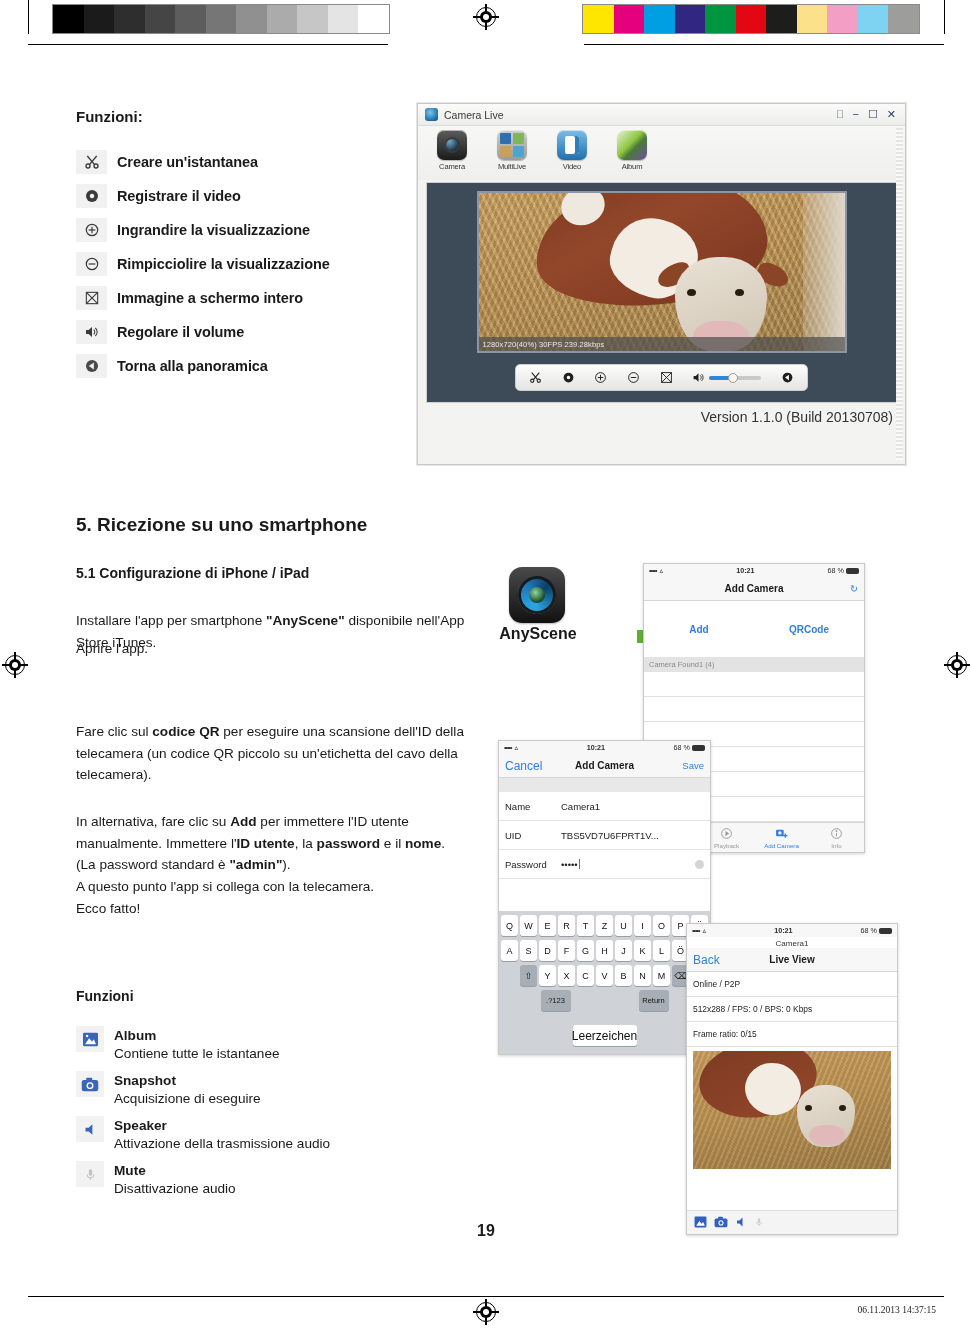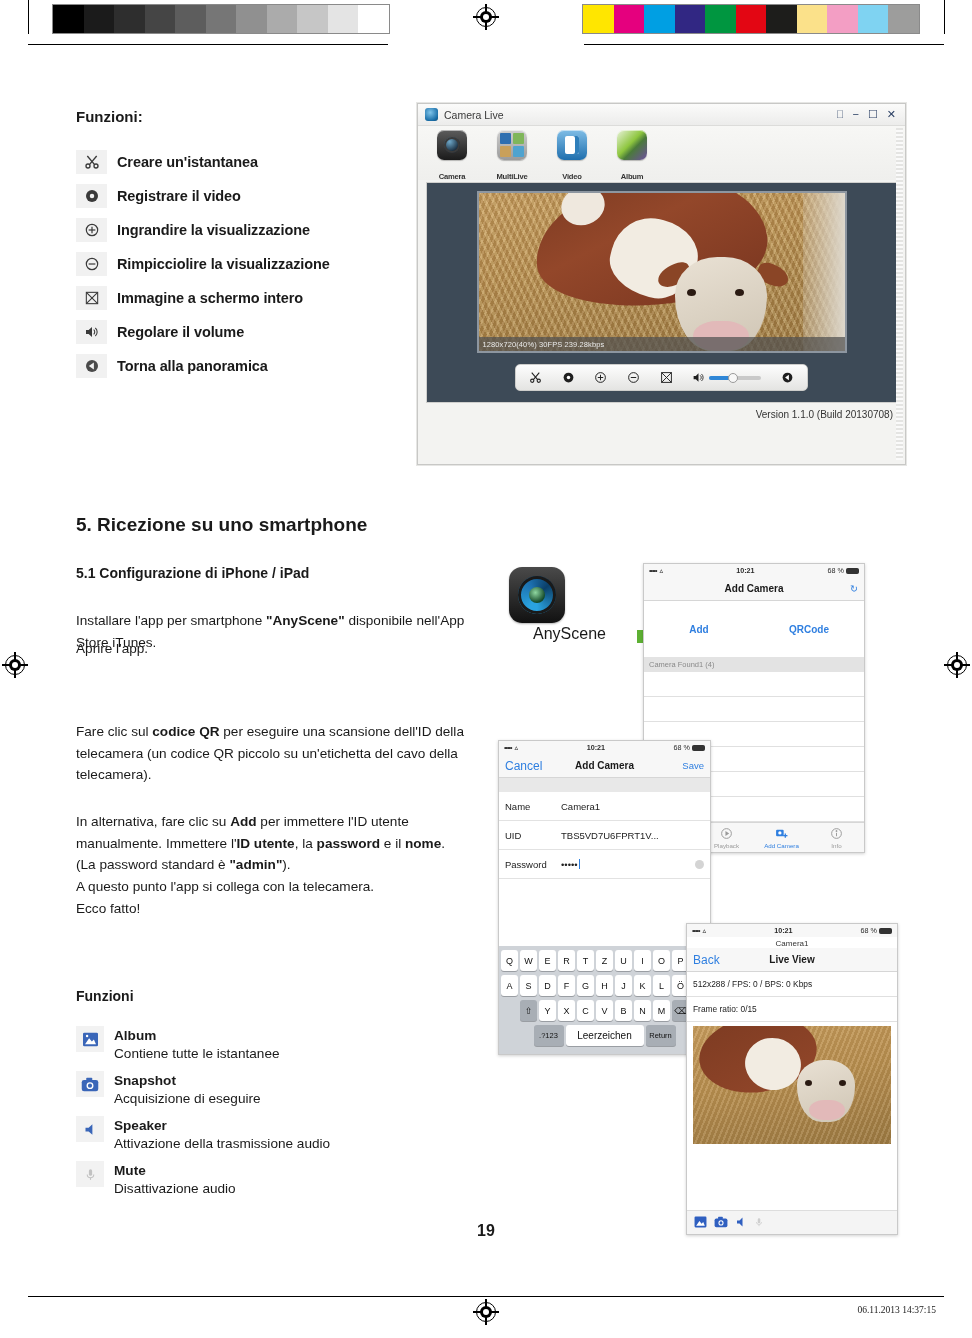--- a/index.html
+++ b/index.html
@@ -59,21 +59,21 @@
            margin-right:6px; flex:0 0 13px; }
   .wbtns { margin-left:auto; display:flex; align-items:center; gap:9px;
            padding-right:9px; color:#2a3f63; font-size:11px; }
   .wbtns span { line-height:1; }
 
   .toolbar { height:54px; padding:4px 0 0 12px; display:flex; gap:16px;
              background:linear-gradient(#f7f7f5,#efefed); }
   .tbtn { width:44px; text-align:center; }
   .tbtn .gi { width:30px; height:30px; margin:0 auto; border-radius:7px;
               box-shadow:inset 0 1px 0 rgba(255,255,255,.55), 0 1px 1px rgba(0,0,0,.25); }
-  .tbtn .tl { font-size:7.6px; color:#333; margin-top:12px; letter-spacing:-.2px;font-weight:bold; }
+  .tbtn .tl { font-size:7.6px; color:#333; margin-top:2px; letter-spacing:-.2px; }
   .gi-camera { background:linear-gradient(#5c5c5c,#1b1b1b);
                position:relative; }
   .gi-camera::after { content:""; position:absolute; left:7px; top:7px; width:16px; height:16px;
                border-radius:50%; background:radial-gradient(circle at 35% 30%, #6fa8c9, #123 70%);
                box-shadow:inset 0 0 0 2px #3a3a3a; }
   .gi-multi { background:linear-gradient(#cfcfcf,#9a9a9a); padding:3px;
               display:grid; grid-template-columns:1fr 1fr; grid-template-rows:1fr 1fr; gap:2px; }
   .gi-multi i { display:block; border-radius:1px; }
   .gi-video { background:linear-gradient(#7fbde6,#1f6fae); position:relative; }
   .gi-video::after { content:""; position:absolute; left:8px; top:6px; width:14px; height:18px;
@@ -121,21 +121,21 @@
          display:flex; align-items:center; justify-content:space-between;
          padding:0 13px; }
   .playbar .pi { color:#1f1f1f; display:flex; align-items:center; }
   .volwrap { display:flex; align-items:center; gap:4px; }
   .vslider { width:52px; height:4px; border-radius:2px; background:#c9c9c9; position:relative; }
   .vslider .fill { position:absolute; left:0; top:0; height:4px; width:22px;
          border-radius:2px; background:#2f86d6; }
   .vslider .knob { position:absolute; left:19px; top:-3px; width:10px; height:10px;
          border-radius:50%; background:#f7f7f7; border:1px solid #9a9a9a; }
 
-  .wver { text-align:right; font-size:10px; color:#333; padding:6px 12px 0 0; }
+  .wver { text-align:right; font-size:14px; color:#333; padding:6px 12px 0 0; }
   .wscroll { position:absolute; right:2px; top:24px; width:7px; height:332px;
              background:repeating-linear-gradient(180deg,#e4e4e2 0 2px, #fafafa 2px 4px); }
 
   
   .h1 { position:absolute; left:76px; top:514px; font-size:19px; font-weight:bold; }
   .h2 { position:absolute; left:76px; top:565px; font-size:14px; font-weight:bold; }
   .para { position:absolute; left:76px; width:404px; font-size:13.6px; line-height:21.5px; }
   .p1 { top:610px; }
   .p2 { top:638px; }
   .p3 { top:721px; }
@@ -153,22 +153,22 @@
   
   #appicon { position:absolute; left:509px; top:567px; width:56px; height:56px;
              border-radius:13px; background:linear-gradient(#4a4a4a,#111);
              box-shadow:0 1px 2px rgba(0,0,0,.3); }
   #appicon .eye { position:absolute; left:9px; top:9px; width:38px; height:38px;
              border-radius:50%;
              background:conic-gradient(from 210deg,#2aa3e0 0deg, #1c6fae 120deg, #0b3f68 200deg, #2aa3e0 330deg);
              box-shadow:inset 0 0 0 3px #1a1a1a; }
   #appicon .pup { position:absolute; left:20px; top:20px; width:16px; height:16px;
              border-radius:50%; background:radial-gradient(circle at 40% 35%,#8fd7a0,#14492a 70%); }
-  #appname { position:absolute; left:497px; top:625px; width:82px; 
-             font-size:16px; font-weight:normal;margin-left:36px; }
+  #appname { position:absolute; left:497px; top:625px; width:82px; text-align:center;
+             font-size:16px; font-weight:bold; }
 
   .arrow { position:absolute; left:637px; top:623px; width:44px; height:26px; }
   .arrow .shaft { position:absolute; left:0; top:7px; width:26px; height:13px; background:#5db033; }
   .arrow .head { position:absolute; left:24px; top:0; width:0; height:0;
              border-top:13px solid transparent; border-bottom:13px solid transparent;
              border-left:20px solid #5db033; }
 
   .phone { position:absolute; background:#fff; border:1px solid #c9c9c9;
            box-shadow:0 1px 3px rgba(0,0,0,.18); overflow:hidden; }
   .stbar { height:13px; background:#f7f7f7; display:flex; align-items:center;
@@ -209,21 +209,21 @@
   #phoneB .caret { display:inline-block; width:1px; height:10px; background:#2b7fe0;
            vertical-align:-1px; margin-left:1px; }
   #phoneB .clr { width:9px; height:9px; border-radius:50%; background:#d4d4d4; }
   .kbd { position:absolute; left:0; bottom:0; width:100%; background:#cfd3d8;
          padding:4px 2px; }
   .krow { display:flex; justify-content:center; gap:2px; margin-bottom:4px; }
   .key { background:#fff; border-radius:3px; font-size:9px; width:17px; height:21px;
          display:flex; align-items:center; justify-content:center;
          box-shadow:0 1px 0 #9a9ea3; color:#111; }
   .key.dark { background:#a8aeb5; }
-  .key.wide { width:78px; font-size:10px; }
+  .key.wide { width:64px; font-size:12px;margin-top:35px; }
   .key.med { width:30px; font-size:7.5px; background:#a8aeb5; }
 
   
   #phoneC { left:686px; top:923px; width:212px; height:312px; }
   #phoneC .subttl { text-align:center; font-size:8px; padding-top:2px; color:#333; }
   #phoneC .info { padding:5px 6px; font-size:8.4px; line-height:14px; color:#222;
            border-bottom:1px solid #e0e0e0; }
   #phoneC .shot { height:118px; margin:4px 6px; overflow:hidden; position:relative;
            background:#b08a4e; }
   #phoneC .btmbar { position:absolute; left:0; bottom:0; width:100%; height:24px;
@@ -693,20 +693,21 @@
         <span>68 %</span>
         <span class="batt-body"></span>
       </span>
     </div>
     <div class="subttl">Camera1</div>
     <div class="navbar">
       <span class="nleft">Back</span>
       <span class="nmid">Live View</span>
       <span class="nright"></span>
     </div>
+    <div class="info">Online / P2P</div>
     <div class="info">512x288 / FPS: 0 / BPS: 0 Kbps</div>
     <div class="info">Frame ratio: 0/15</div>
     <div class="shot">
       <div class="straw" style="position:absolute;inset:0;
           background:repeating-linear-gradient(112deg, rgba(255,255,255,.10) 0 2px, rgba(0,0,0,.06) 2px 5px),
                      linear-gradient(170deg,#c79c5c 0%,#b98f4f 45%,#9d7a42 100%);"></div>
       <div style="position:absolute;left:6px;top:-10px;width:118px;height:76px;
           background:linear-gradient(160deg,#7d3b22,#93472a);border-radius:50%;transform:rotate(-8deg);"></div>
       <div style="position:absolute;left:52px;top:12px;width:56px;height:52px;
           background:#f2ece2;border-radius:50%;transform:rotate(12deg);"></div>

